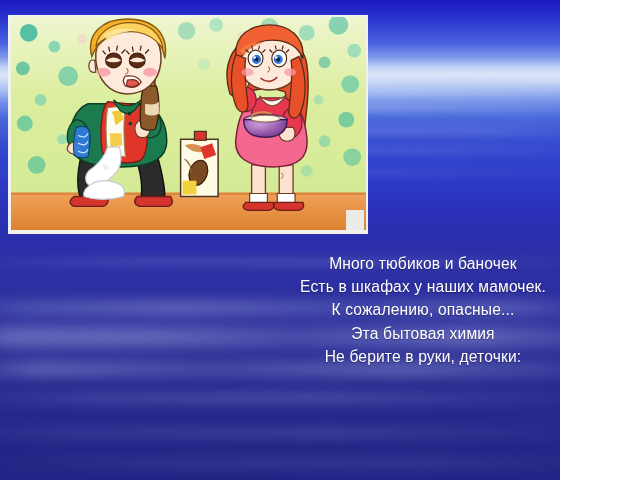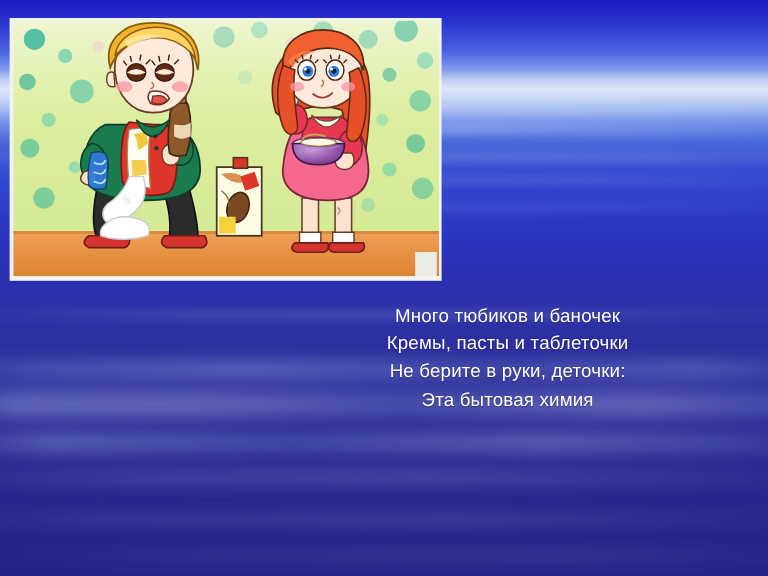--- a/index.html
+++ b/index.html
@@ -7,21 +7,21 @@
   html, body {
     margin: 0; padding: 0;
     width: 640px; height: 480px;
     overflow: hidden;
     font-family: "Liberation Sans", sans-serif;
   }
 
   
   #slide {
     position: relative;
-    width: 640px;
+    width: 560px;
     height: 480px;
     overflow: hidden;
     background: #2222a8;
   }
 
   
   .bg-base {
     position: absolute;
     inset: 0;
     background: linear-gradient(to bottom,
@@ -324,18 +324,19 @@
           <path d="M110 132 q4 14 -2 24 q-8 10 -18 14 q-12 4 -14 -4 q-2 -8 8 -14 q10 -8 14 -20 z" fill="#ffffff" stroke="#c8cbd4" stroke-width="1.2"></path>
           <path d="M84 168 q-12 6 -10 14 q18 6 40 0 q4 -10 -8 -14 q-12 -4 -22 0 z" fill="#ffffff" stroke="#c8cbd4" stroke-width="1.2"></path>
           <path d="M92 150 q6 -2 8 4 q-6 4 -8 -4 z" fill="#eef2f8"></path>
         </g>
       </svg>
     </div>
   </div>
 
   <div id="poem">
     <span class="line">Много тюбиков и баночек</span>
-    <span class="line">Кремы, пасты и таблеточки</span>
+    <span class="line">Есть в шкафах у наших мамочек.</span>
+    <span class="line">К сожалению, опасные...</span>
+    <span class="line">Эта бытовая химия</span>
     <span class="line">Не берите в руки, деточки:</span>
-    <span class="line">Эта бытовая химия</span>
   </div>
 
 </div>
 
 </body></html>

